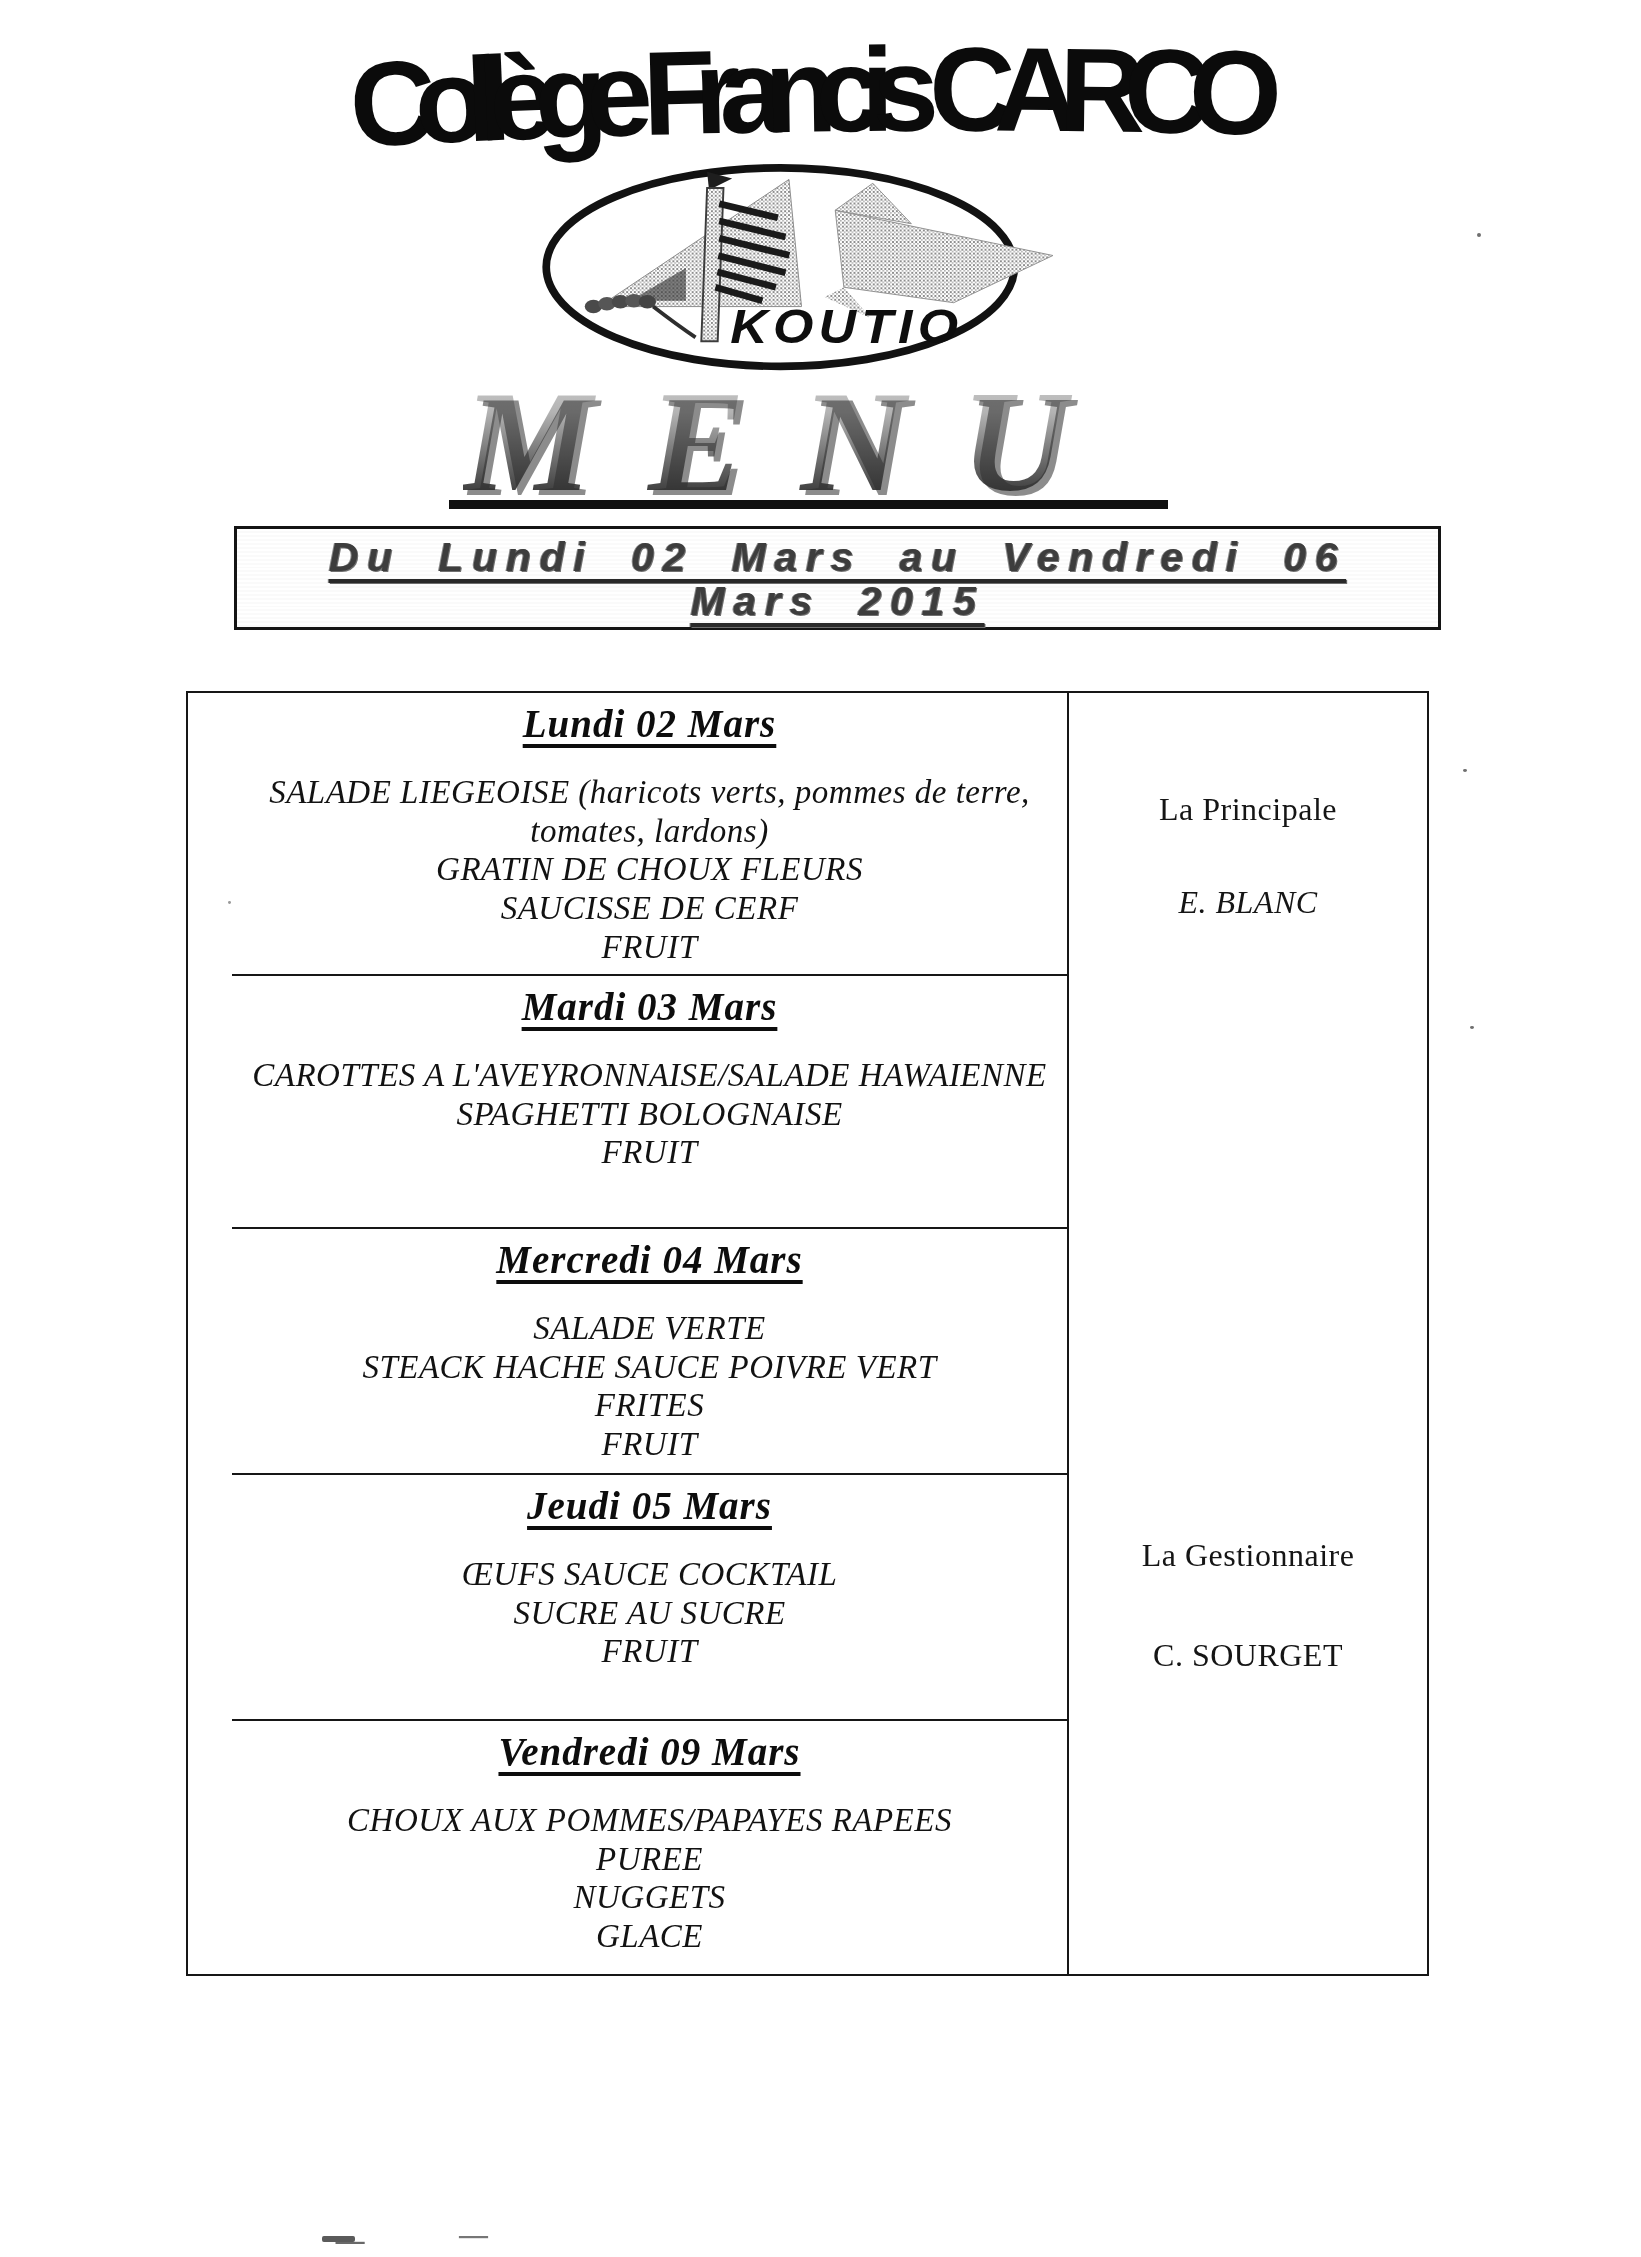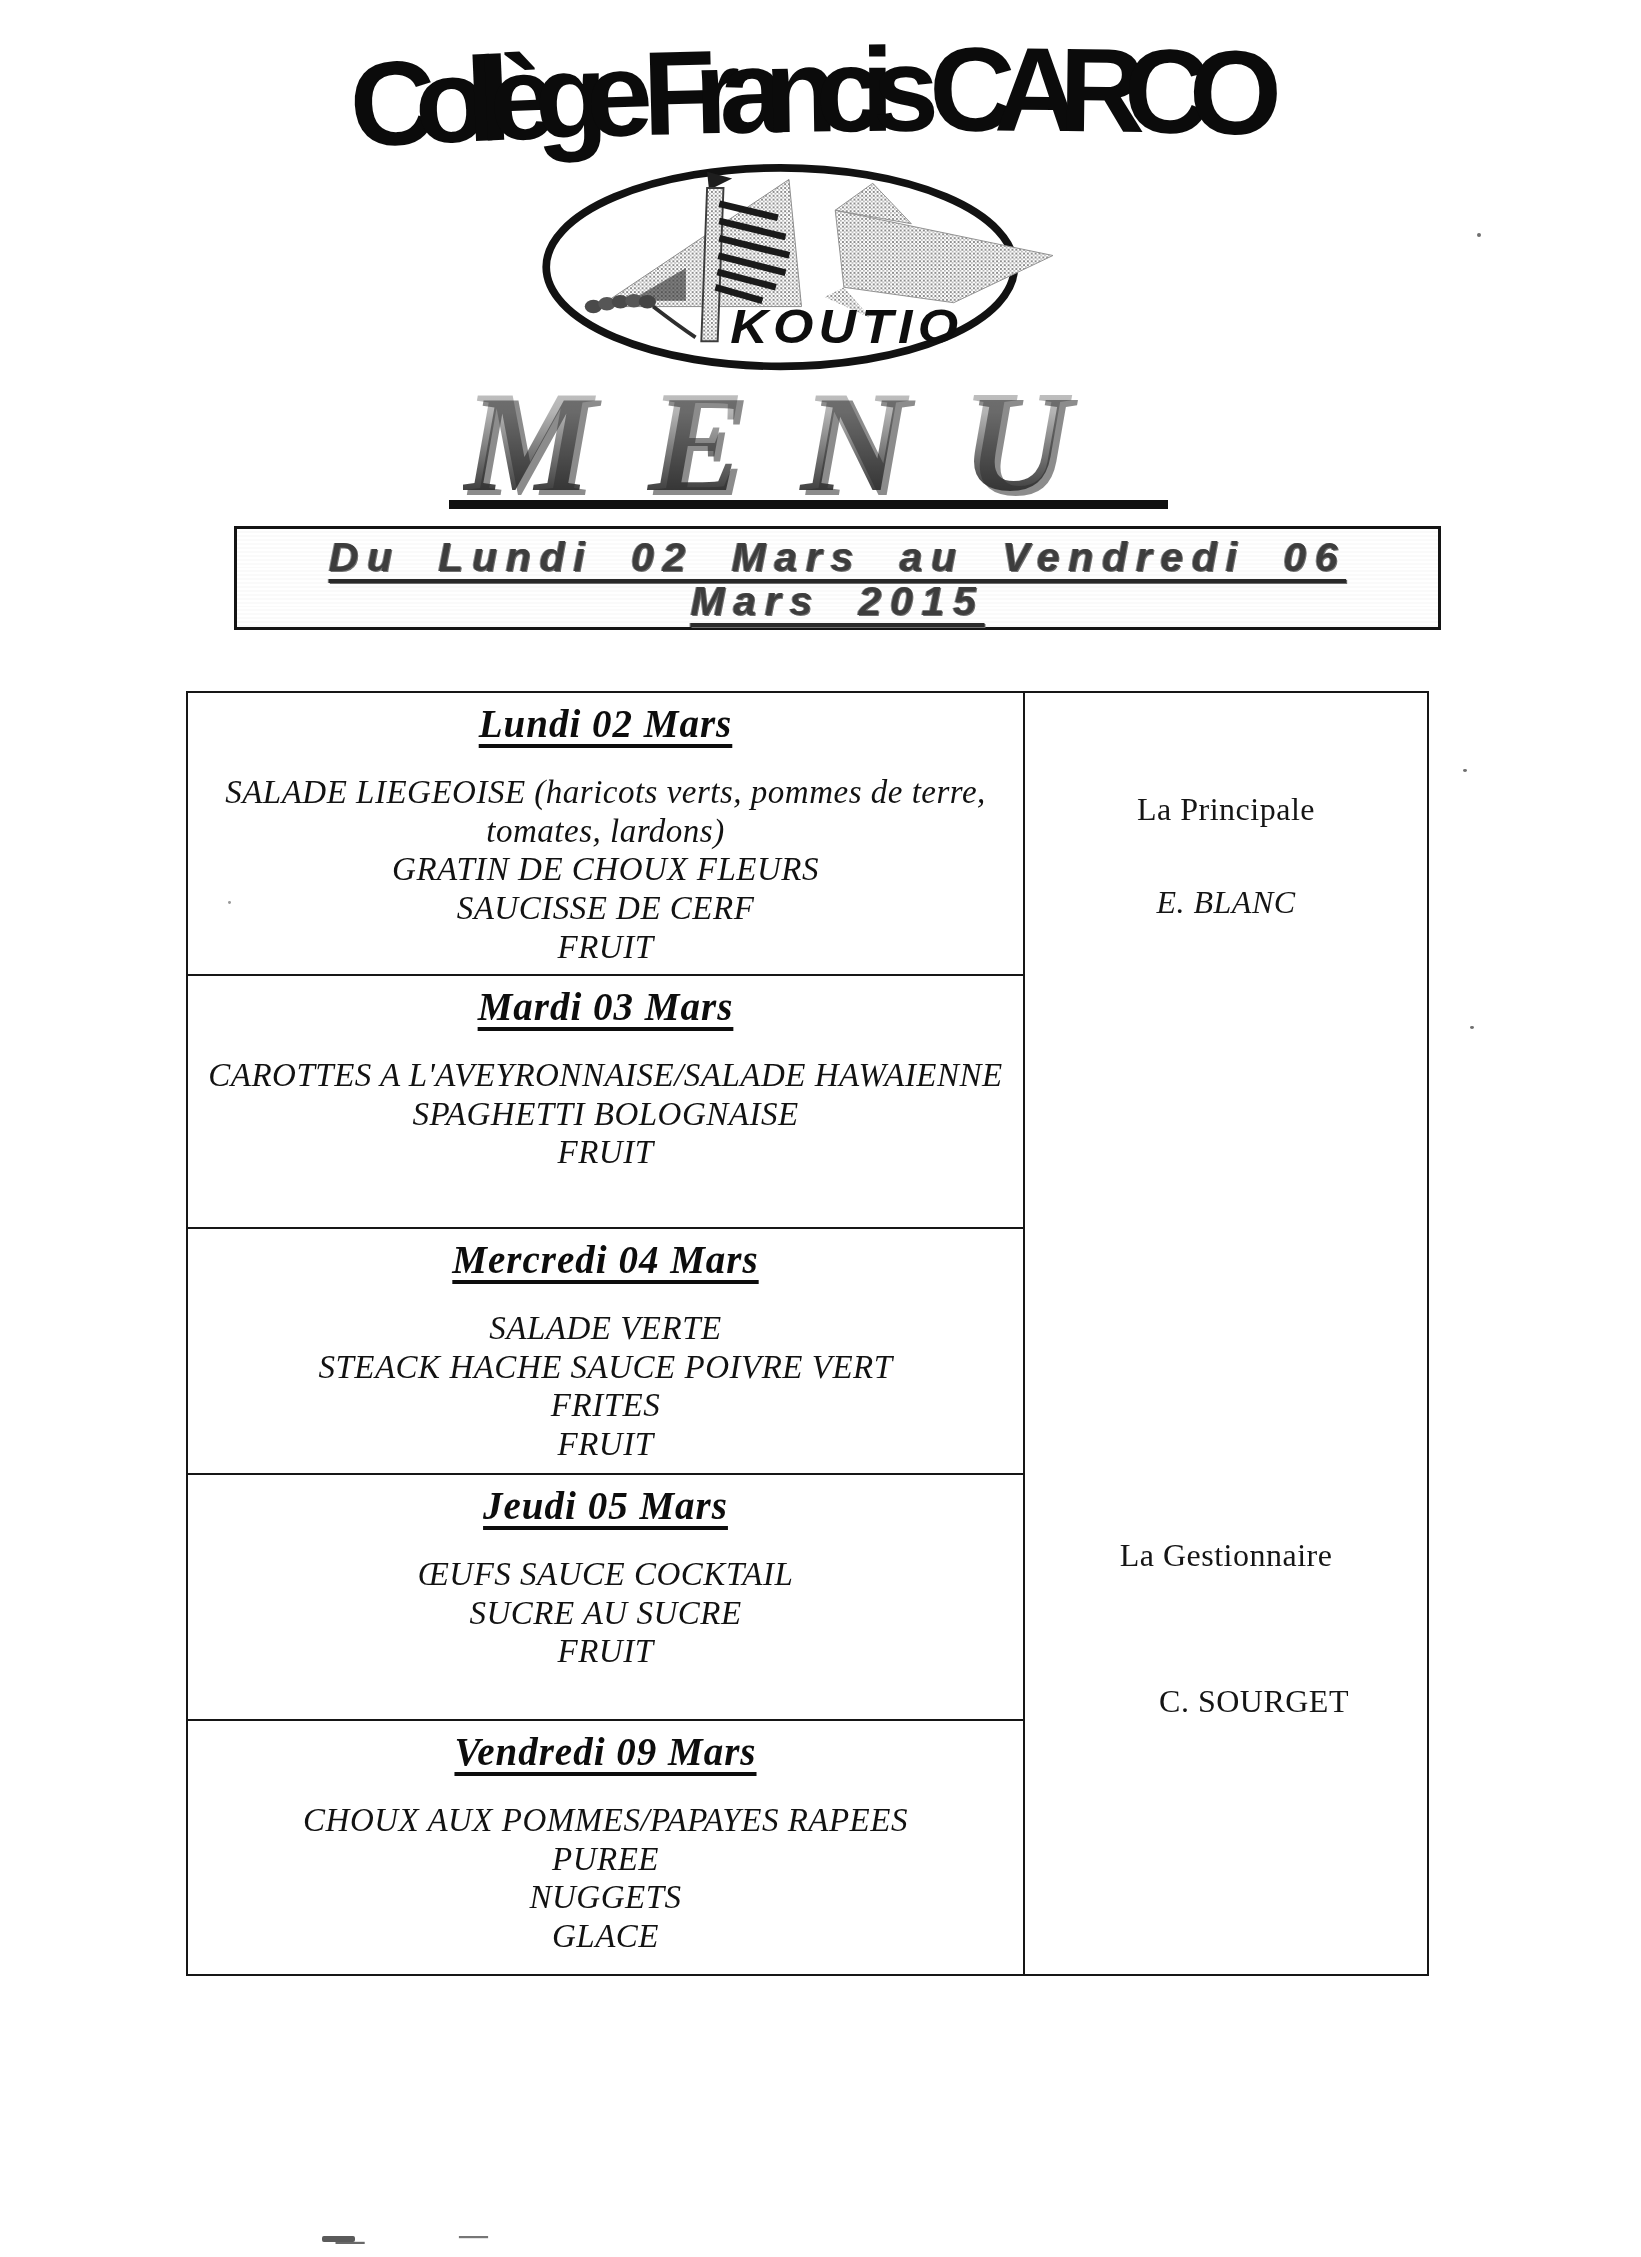--- a/index.html
+++ b/index.html
@@ -122,20 +122,21 @@
     top: 691px;
     width: 1243px;
     height: 1285px;
     border: 2.9px solid #161616;
     display: flex;
     background: #fff;
   }
   .days-col {
     width: 837px;
     border-right: 2.9px solid #161616;
+    margin-left: 44px;
   }
   .day-row {
     text-align: center;
     border-bottom: 2.9px solid #161616;
     overflow: hidden;
   }
   .day-row.r1 { height: 283px; }
   .day-row.r2 { height: 253px; }
   .day-row.r3 { height: 246px; }
   .day-row.r4 { height: 246px; }
@@ -177,21 +178,21 @@
     width: 100%;
     text-align: center;
     font-family: "Liberation Serif", serif;
     font-size: 32px;
     color: #151515;
     letter-spacing: 0.5px;
   }
   .sig-role-1 { top: 98px; }
   .sig-name-1 { top: 191px; font-style: italic; }
   .sig-role-2 { top: 844px; }
-  .sig-name-2 { top: 990px; margin-left: 28px; }
+  .sig-name-2 { top: 944px; }
 
   
   .artifact {
     position: absolute;
     background: #6f6f6f;
     border-radius: 50%;
   }
   .a1 { left: 1477px; top: 233px; width: 3.9px; height: 3.9px; }
   .a2 { left: 1463px; top: 769px; width: 3.9px; height: 2.9px; }
   .a3 { left: 228px;  top: 901px; width: 2.9px; height: 2.9px; background:#9a9a9a; }

